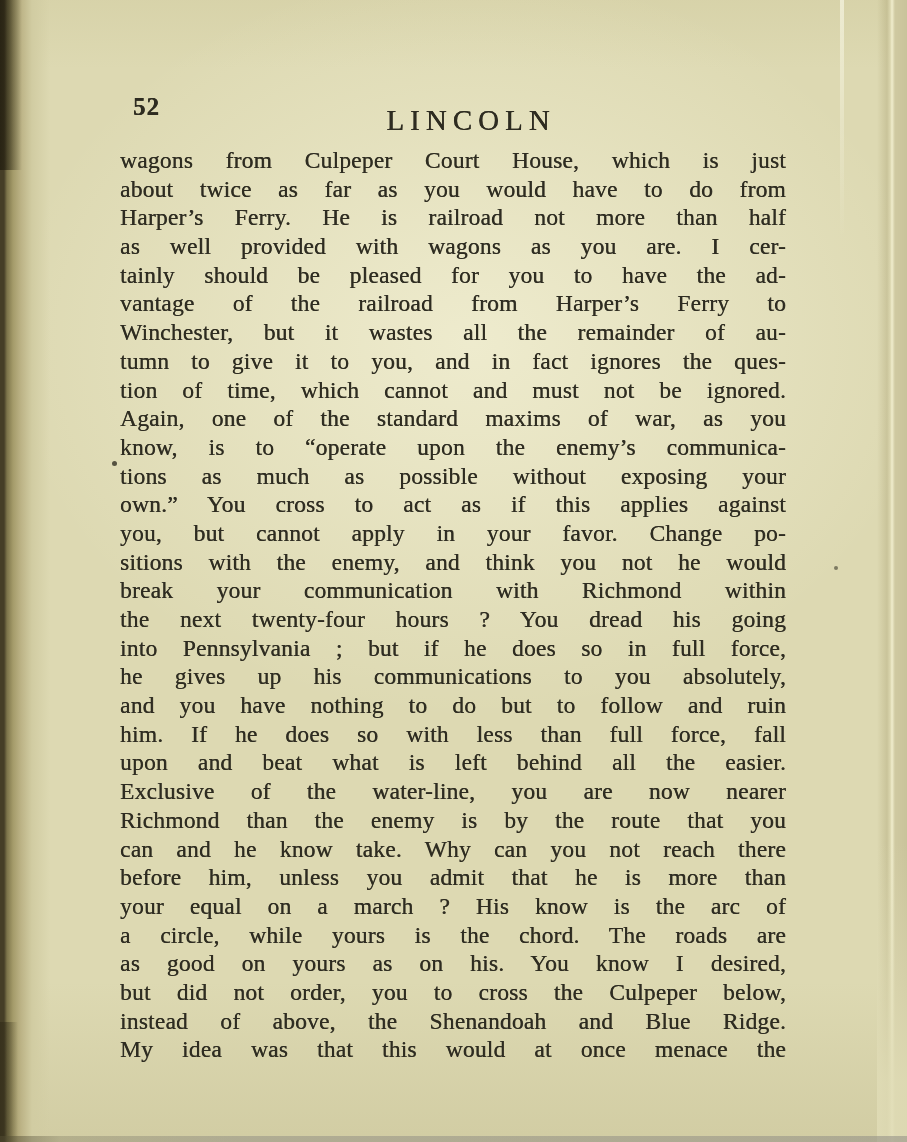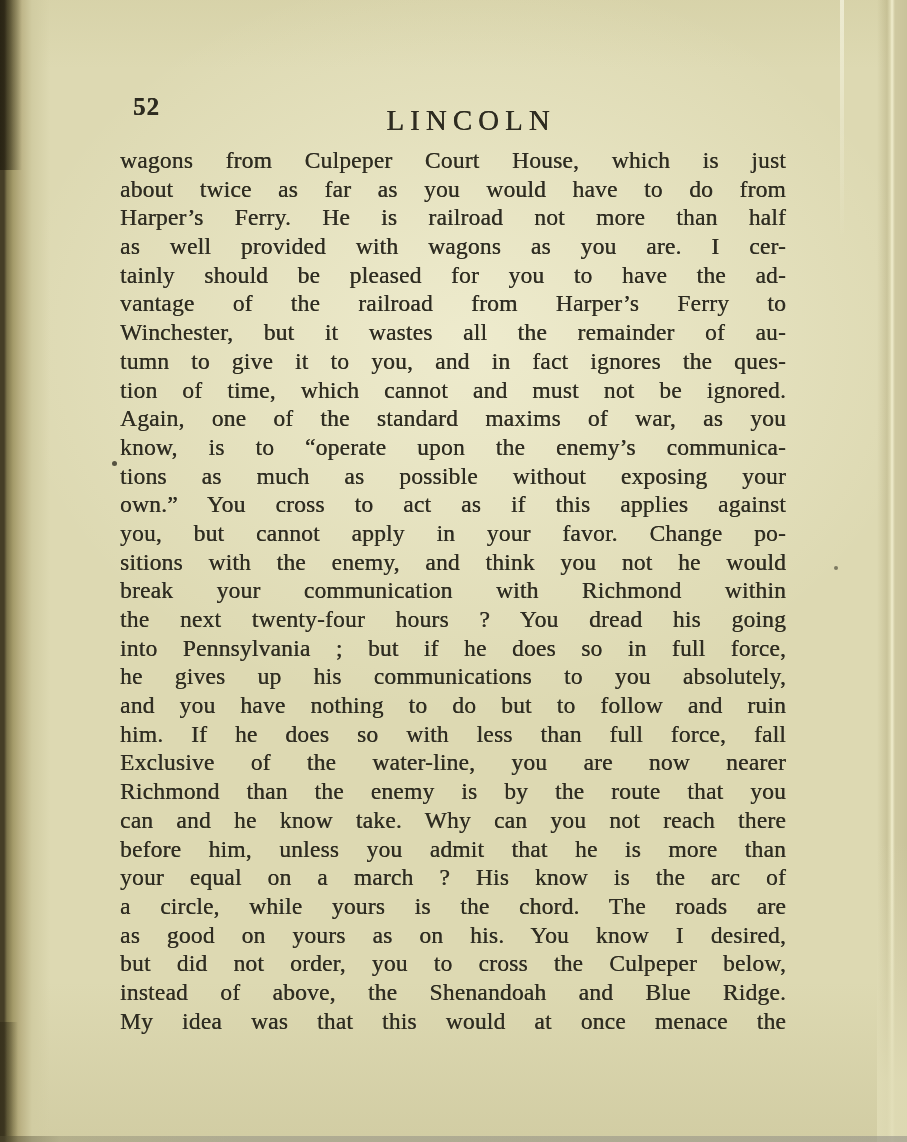--- a/index.html
+++ b/index.html
@@ -114,20 +114,21 @@
       <div class="line">tions as much as possible without exposing your</div>
       <div class="line">own.” You cross to act as if this applies against</div>
       <div class="line">you, but cannot apply in your favor. Change po-</div>
       <div class="line">sitions with the enemy, and think you not he would</div>
       <div class="line">break your communication with Richmond within</div>
       <div class="line">the next twenty-four hours ? You dread his going</div>
       <div class="line">into Pennsylvania ; but if he does so in full force,</div>
       <div class="line">he gives up his communications to you absolutely,</div>
       <div class="line">and you have nothing to do but to follow and ruin</div>
       <div class="line">him. If he does so with less than full force, fall</div>
+      <div class="line">upon and beat what is left behind all the easier.</div>
       <div class="line">Exclusive of the water-line, you are now nearer</div>
       <div class="line">Richmond than the enemy is by the route that you</div>
       <div class="line">can and he know take. Why can you not reach there</div>
       <div class="line">before him, unless you admit that he is more than</div>
       <div class="line">your equal on a march ? His know is the arc of</div>
       <div class="line">a circle, while yours is the chord. The roads are</div>
       <div class="line">as good on yours as on his. You know I desired,</div>
       <div class="line">but did not order, you to cross the Culpeper below,</div>
       <div class="line">instead of above, the Shenandoah and Blue Ridge.</div>
       <div class="line">My idea was that this would at once menace the</div>

